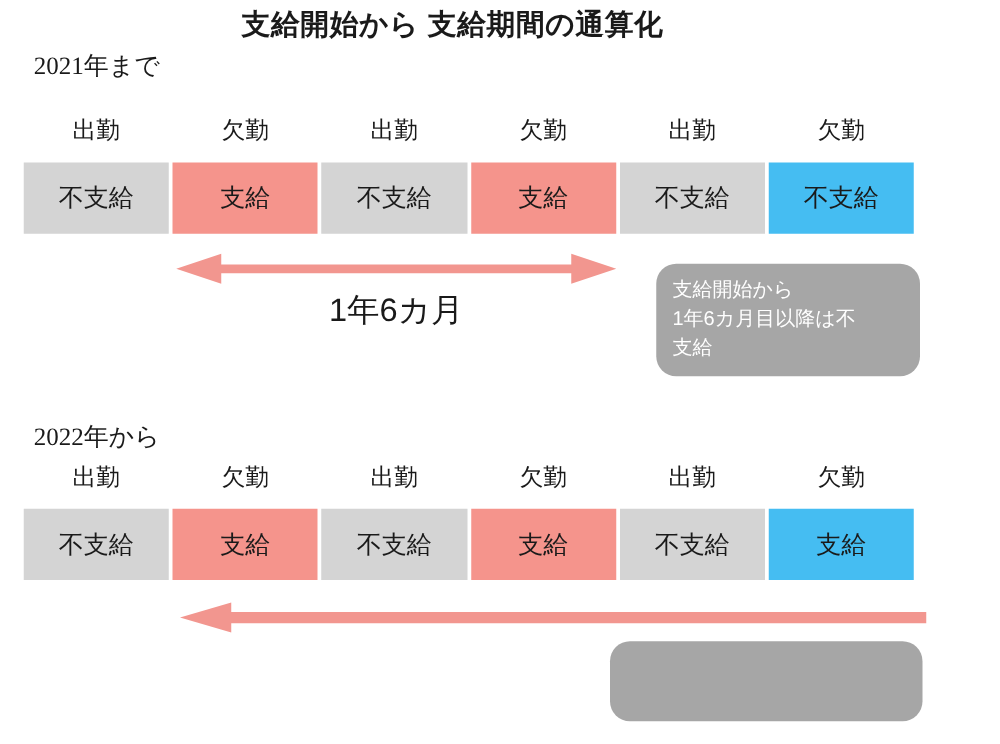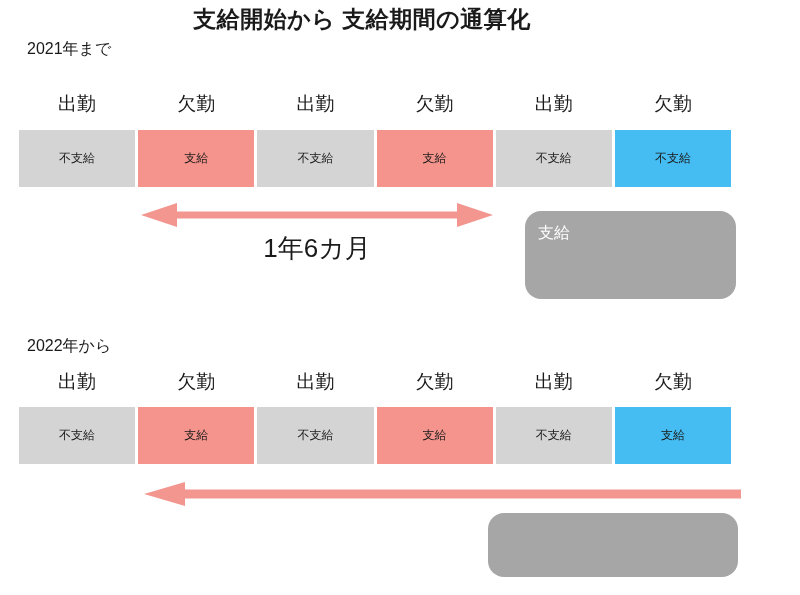--- a/index.html
+++ b/index.html
@@ -21,22 +21,23 @@
     top: 4px;
     left: 0;
     width: 724px;
     text-align: center;
     font-size: 23px;
     font-weight: 600;
     letter-spacing: 0.5px;
   }
   .section-heading {
     left: 27px;
-    font-size: 16px;
+    font-size: 20px;
     font-weight: 500;
+    font-family: Liberation Serif, serif;
   }
   .band-row {
     left: 19px;
     width: 712px;
     display: flex;
     gap: 3px;
   }
   .band-row .slot {
     flex: 1 1 0;
     display: flex;
@@ -44,21 +45,21 @@
     justify-content: center;
   }
   .labels-row .slot {
     font-size: 19px;
     font-weight: 500;
     height: 26px;
     background: transparent;
   }
   .cells-row .slot {
     height: 57px;
-    font-size: 12px;
+    font-size: 20px;
     font-weight: 500;
   }
   .cells-row .slot[data-color="gray"] { background: #d4d4d4; }
   .cells-row .slot[data-color="pink"] { background: #f5948c; }
   .cells-row .slot[data-color="blue"] { background: #45bdf2; }
 
   .arrow-svg { display: block; }
   .arrow-fill { fill: #f2968f; }
   .arrow-stroke { stroke: #f2968f; }
 
@@ -120,20 +121,22 @@
 </div>
 
 <svg class="abs arrow-svg" style="left:139px; top:200px" width="356" height="30" viewBox="0 0 356 30">
   <line class="arrow-stroke" x1="32" y1="15" x2="324" y2="15" stroke-width="7"></line>
   <polygon class="arrow-fill" points="2,15 38,3 38,27"></polygon>
   <polygon class="arrow-fill" points="354,15 318,3 318,27"></polygon>
 </svg>
 <div class="abs arrow-label">1年6カ月</div>
 
 <div class="abs callout callout-1">
+  <div>支給開始から</div>
+  <div>1年6カ月目以降は不</div>
   <div>支給</div>
 </div>
 
 <div class="abs section-heading" style="top:336px">2022年から</div>
 
 <div class="abs band-row labels-row" style="top:369px">
   <div class="slot">出勤</div>
   <div class="slot">欠勤</div>
   <div class="slot">出勤</div>
   <div class="slot">欠勤</div>

